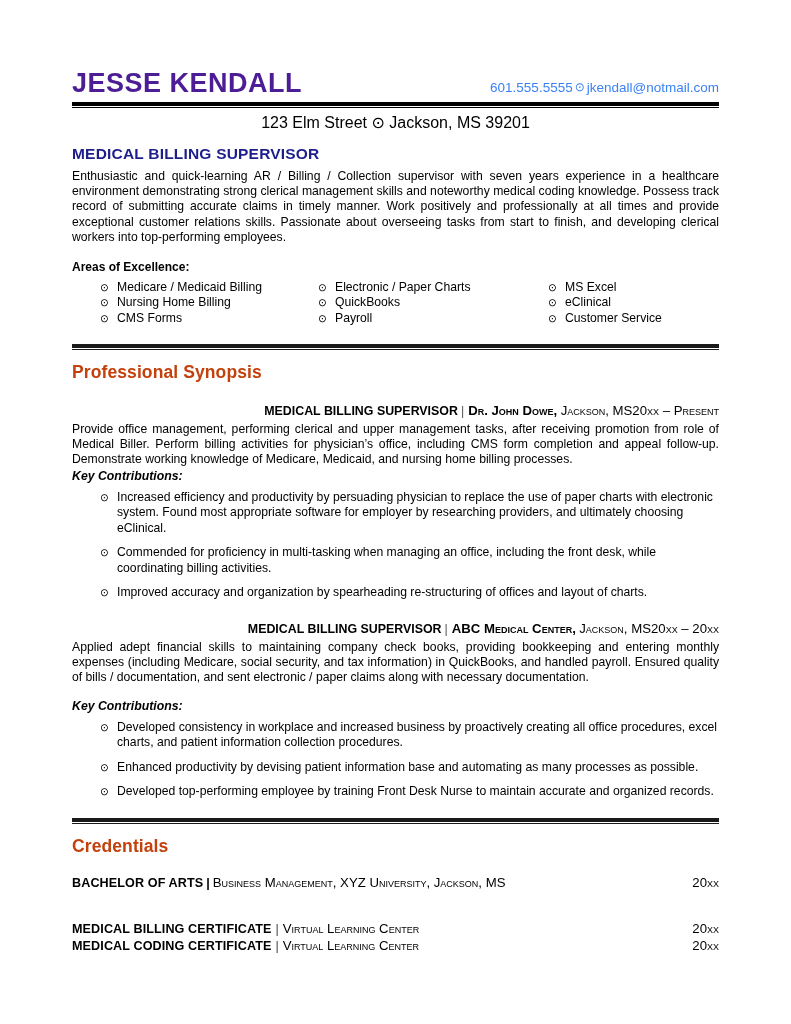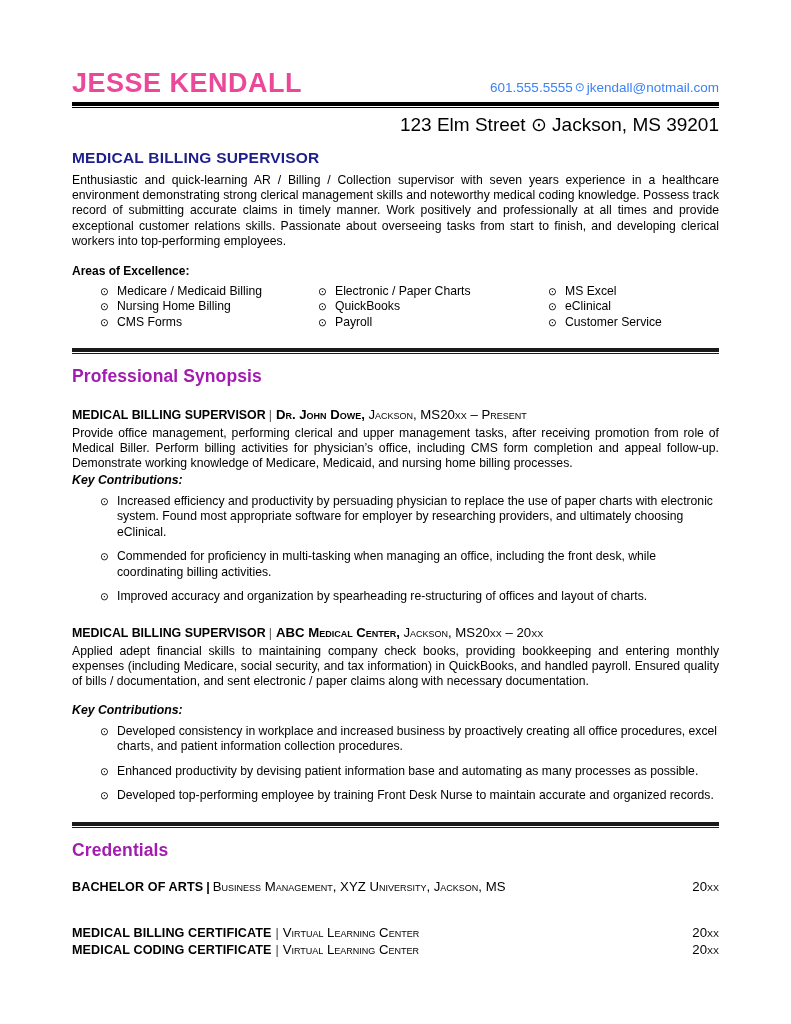--- a/index.html
+++ b/index.html
@@ -25,21 +25,21 @@
 
   
   .header-row {
     display: flex;
     align-items: flex-end;
     justify-content: space-between;
   }
   .name {
     font-size: 27px;
     font-weight: bold;
-    color: #ec4899;
+    color: #4c1d95;
     letter-spacing: 0.5px;
     line-height: 1.0;
     white-space: nowrap;
   }
   .contact-line {
     font-size: 13.5px;
     color: #3b82f6;
     text-align: right;
     white-space: nowrap;
     padding-bottom: 2px;
@@ -60,22 +60,22 @@
   .rule-double .gap {
     height: 1px;
     background: #ffffff;
   }
   .rule-double .thin {
     height: 1px;
     background: #000000;
   }
   .address-line {
     margin-top: 5px;
-    font-size: 19px;
-    text-align: right;
+    font-size: 16px;
+    text-align: center;
     white-space: nowrap;
   }
 
   
   .job-title-main {
     margin-top: 13px;
     font-size: 15.5px;
     font-weight: bold;
     color: #1d1d8c;
     letter-spacing: 0.2px;
@@ -127,31 +127,31 @@
     background: #ffffff;
   }
   .section-divider .thin {
     height: 1px;
     background: #1a1a1a;
   }
   .section-heading {
     margin-top: 12px;
     font-size: 17.5px;
     font-weight: bold;
-    color: #a21caf;
+    color: #c2410c;
     letter-spacing: 0.1px;
   }
 
   
   .job {
     margin-top: 20px;
   }
   .job-head {
     display: flex;
-    justify-content: flex-start;
+    justify-content: flex-end;
     align-items: baseline;
     font-size: 12.4px;
   }
   .job-head-left {
     white-space: nowrap;
   }
   .role {
     font-weight: bold;
   }
   .pipe {

